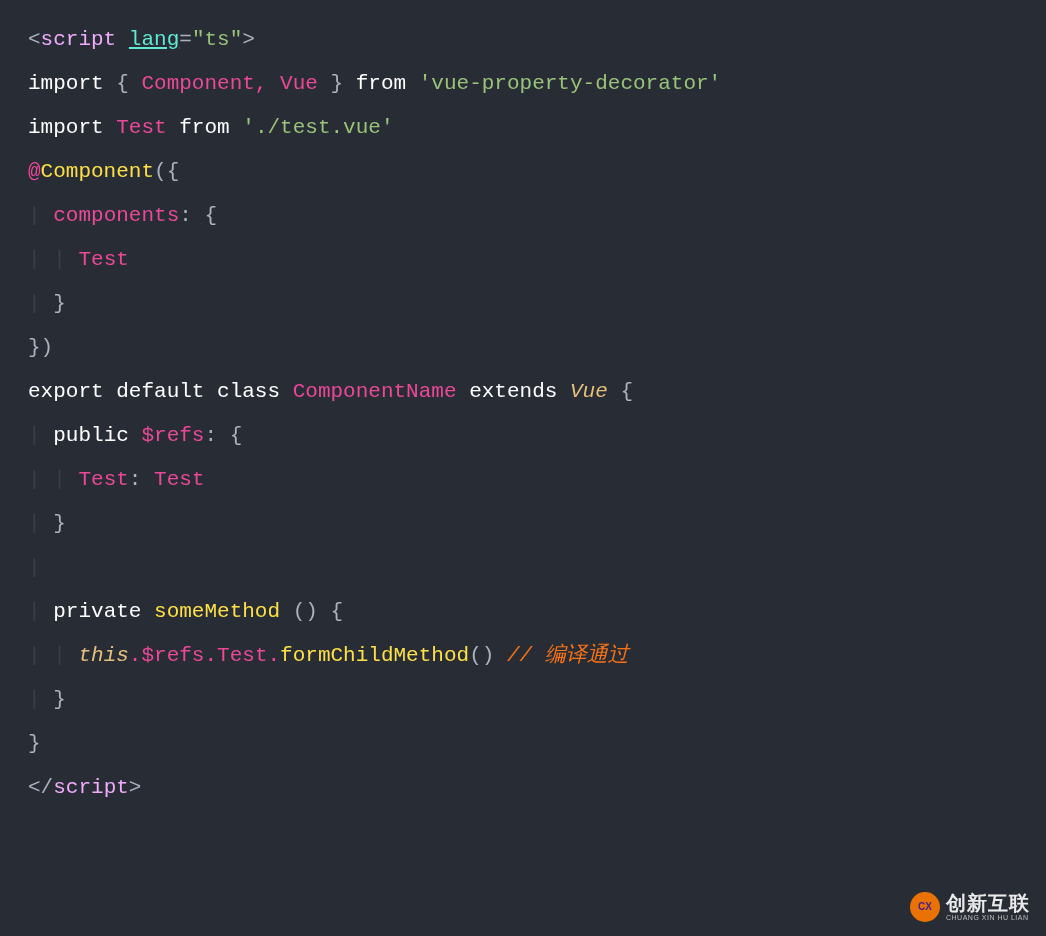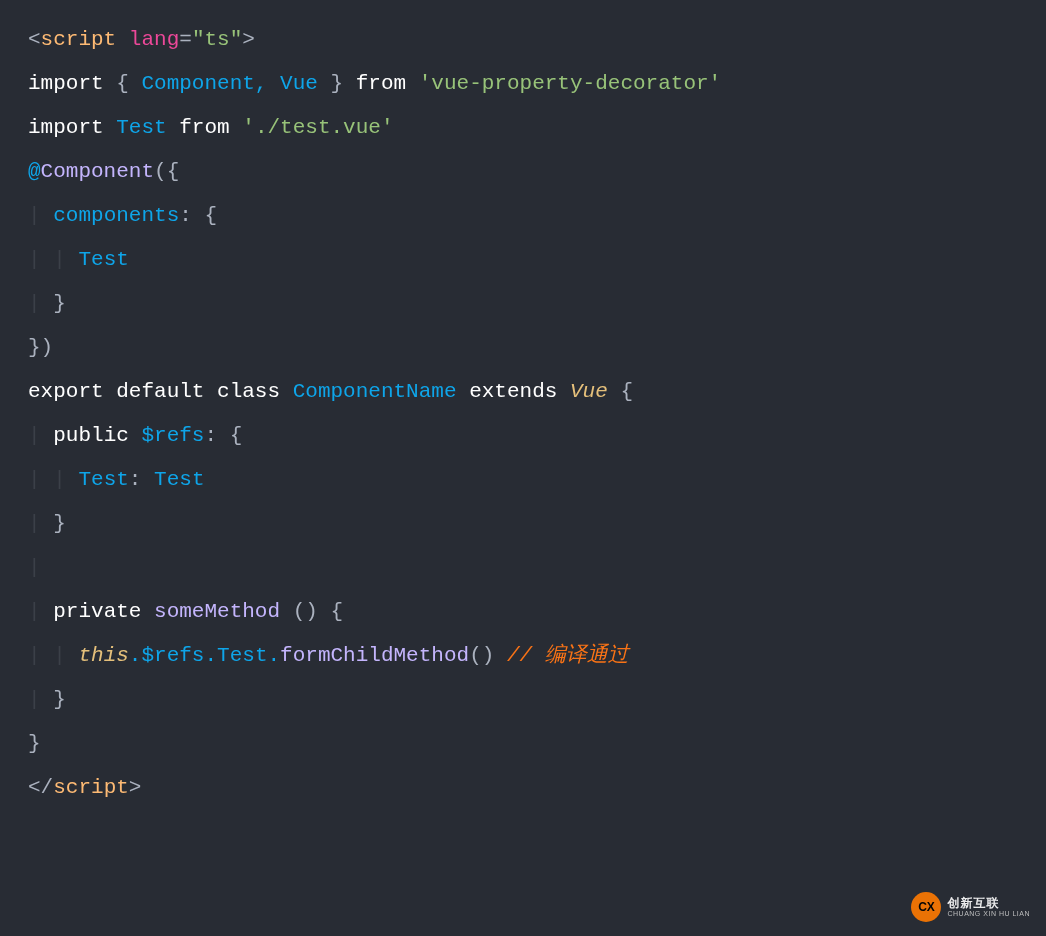--- a/index.html
+++ b/index.html
@@ -12,51 +12,51 @@
     padding: 18px 28px;
     width: 1046px;
     height: 936px;
     position: relative;
     overflow: hidden;
   }
   pre { font-family: inherit; white-space: pre; }
   .line { display: block; position: relative; }
   .punc   { color: #abb2bf; }
   .kw     { color: #ffffff; }
-  .fn     { color: #c4b5fd; }
+  .fn     { color: #fde047; }
   .str    { color: #98c379; }
-  .ident  { color: #fdba74; }
+  .ident  { color: #f0abfc; }
   .type   { color: #e5c07b; font-style: italic; }
-  .plain  { color: #0ea5e9; text-align: center; }
+  .plain  { color: #ec4899; text-align: center; }
   .grey   { color: #f97316; }
   .italic { font-style: italic; }
-  .attr   { color: #ec4899; }
+  .attr   { color: #5eead4; text-decoration: underline; }
   .guide  { color: #3b4048; }
   .logo {
     position: absolute;
     right: 16px;
     bottom: 14px;
     display: flex;
     align-items: center;
     gap: 6px;
     opacity: 0.9;
   }
   .logo-text {
     color: #ffffff;
     font-family: 'Helvetica Neue', Arial, sans-serif;
     line-height: 1.1;
   }
-  .logo-text .cn { font-size: 12px; font-weight: bold; letter-spacing: 1px; }
+  .logo-text .cn { font-size: 20px; font-weight: bold; letter-spacing: 1px; }
   .logo-text .en { font-size: 7px; letter-spacing: 0.5px; color:#ccc; }
   .logo-mark {
     width: 30px; height: 30px;
     background: #ff7a00;
     border-radius: 50%;
     display:flex; align-items:center; justify-content:center;
-    color:#000000; font-weight:bold; font-size:12px;
+    color:#4c1d95; font-weight:bold; font-size:10px;
     font-family: Arial, sans-serif;
   }
 </style>
 </head>
 <body>
 
 <pre id="code-block"><span class="line"><span class="punc">&lt;</span><span class="ident">script</span> <span class="attr">lang</span><span class="punc">=</span><span class="str">"ts"</span><span class="punc">&gt;</span></span><span class="line"></span><span class="line"><span class="kw">import</span> <span class="punc">{</span> <span class="plain">Component, Vue</span> <span class="punc">}</span> <span class="kw">from</span> <span class="str">'vue-property-decorator'</span></span><span class="line"><span class="kw">import</span> <span class="plain">Test</span> <span class="kw">from</span> <span class="str">'./test.vue'</span></span><span class="line"></span><span class="line"><span class="plain">@</span><span class="fn">Component</span><span class="punc">(</span><span class="punc">{</span></span><span class="line"><span class="guide">| </span><span class="plain">components</span><span class="punc">:</span> <span class="punc">{</span></span><span class="line"><span class="guide">| </span><span class="guide">| </span><span class="plain">Test</span></span><span class="line"><span class="guide">| </span><span class="punc">}</span></span><span class="line"><span class="punc">}</span><span class="punc">)</span></span><span class="line"><span class="kw">export</span> <span class="kw">default</span> <span class="kw">class</span> <span class="plain">ComponentName</span> <span class="kw">extends</span> <span class="type">Vue</span> <span class="punc">{</span></span><span class="line"><span class="guide">| </span><span class="kw">public</span> <span class="plain">$refs</span><span class="punc">:</span> <span class="punc">{</span></span><span class="line"><span class="guide">| </span><span class="guide">| </span><span class="plain">Test</span><span class="punc">:</span> <span class="plain">Test</span></span><span class="line"><span class="guide">| </span><span class="punc">}</span></span><span class="line"><span class="guide">| </span></span><span class="line"><span class="guide">| </span><span class="kw">private</span> <span class="fn">someMethod</span> <span class="punc">()</span> <span class="punc">{</span></span><span class="line"><span class="guide">| </span><span class="guide">| </span><span class="type italic">this</span><span class="plain">.$refs.Test.</span><span class="fn">formChildMethod</span><span class="punc">()</span> <span class="grey italic">// 编译通过</span></span><span class="line"><span class="guide">| </span><span class="punc">}</span></span><span class="line"><span class="punc">}</span></span><span class="line"></span><span class="line"><span class="punc">&lt;/</span><span class="ident">script</span><span class="punc">&gt;</span></span></pre>
 
 <div class="logo">
   <div class="logo-mark">

